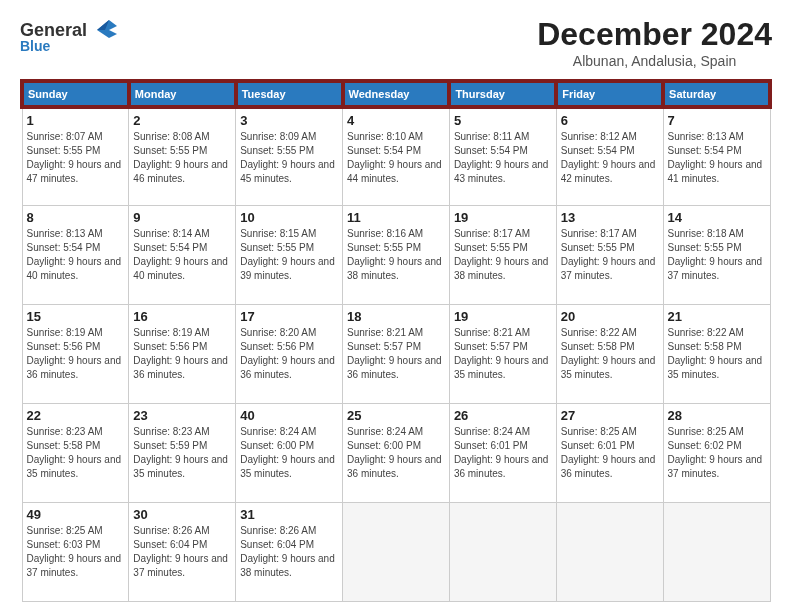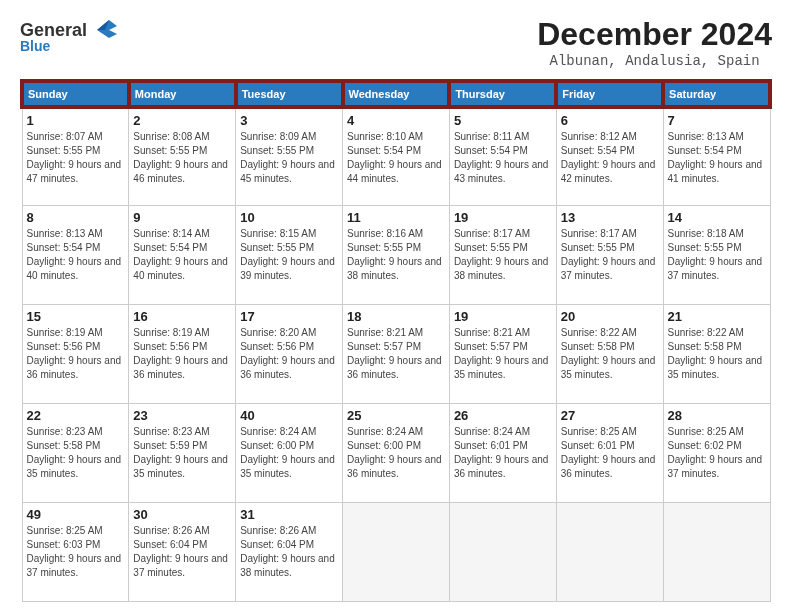--- a/index.html
+++ b/index.html
@@ -33,21 +33,20 @@
       text-align: center;
     }
     .calendar-title {
       font-size: 32px;
       font-weight: bold;
       color: #222;
     }
     .calendar-subtitle {
       font-size: 14px;
       color: #555;
-      font-family: Liberation Mono, monospace;
     }
     .calendar-table {
       width: 100%;
       border-collapse: collapse;
       flex: 1;
       table-layout: fixed;
     }
     .calendar-table th {
       background: #2a7abf;
       color: #fff;

